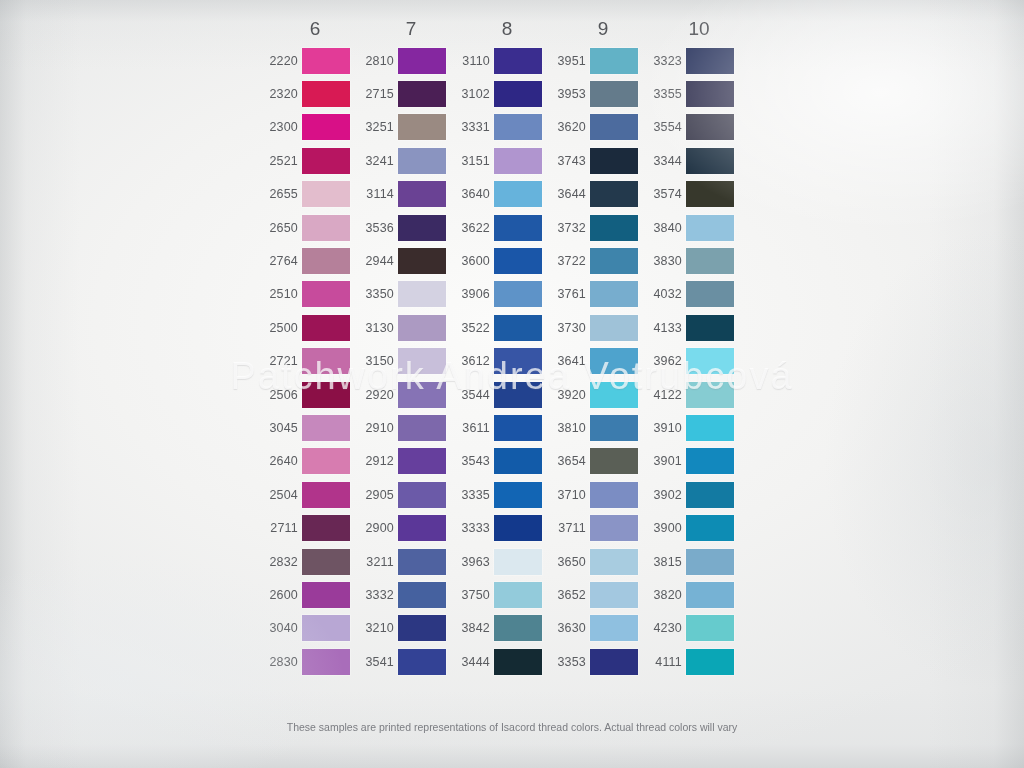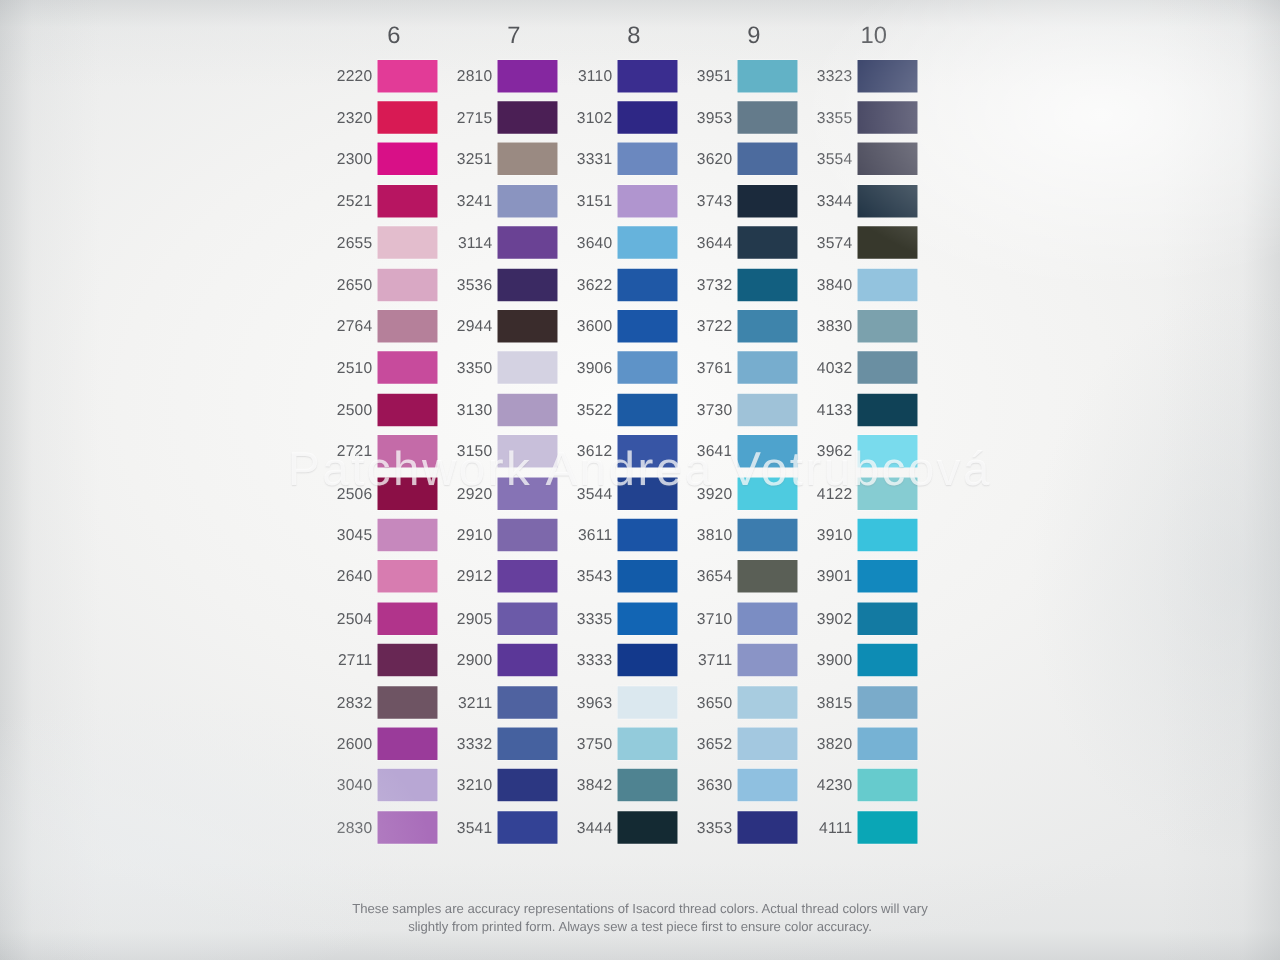--- a/index.html
+++ b/index.html
@@ -523,17 +523,16 @@
           <div class="swatch-chip" style="background: rgb(10, 166, 182);"></div>
         </div>
       </div>
     </div>
 
   <div class="watermark">Patchwork Andrea Votrubcová</div>
 
   <div class="paper-sheen"></div>
 
   <div class="footer">
-    <span class="fline">These samples are accuracy representations of Isacord thread colors. Actual thread colors will vary</span>
-    <span class="fline">slightly from printed form. Always sew a test piece first to ensure color accuracy.</span>
+    <span class="fline">These samples are printed representations of Isacord thread colors. Actual thread colors will vary</span>
   </div>
 
 </div>
 
 </body></html>

